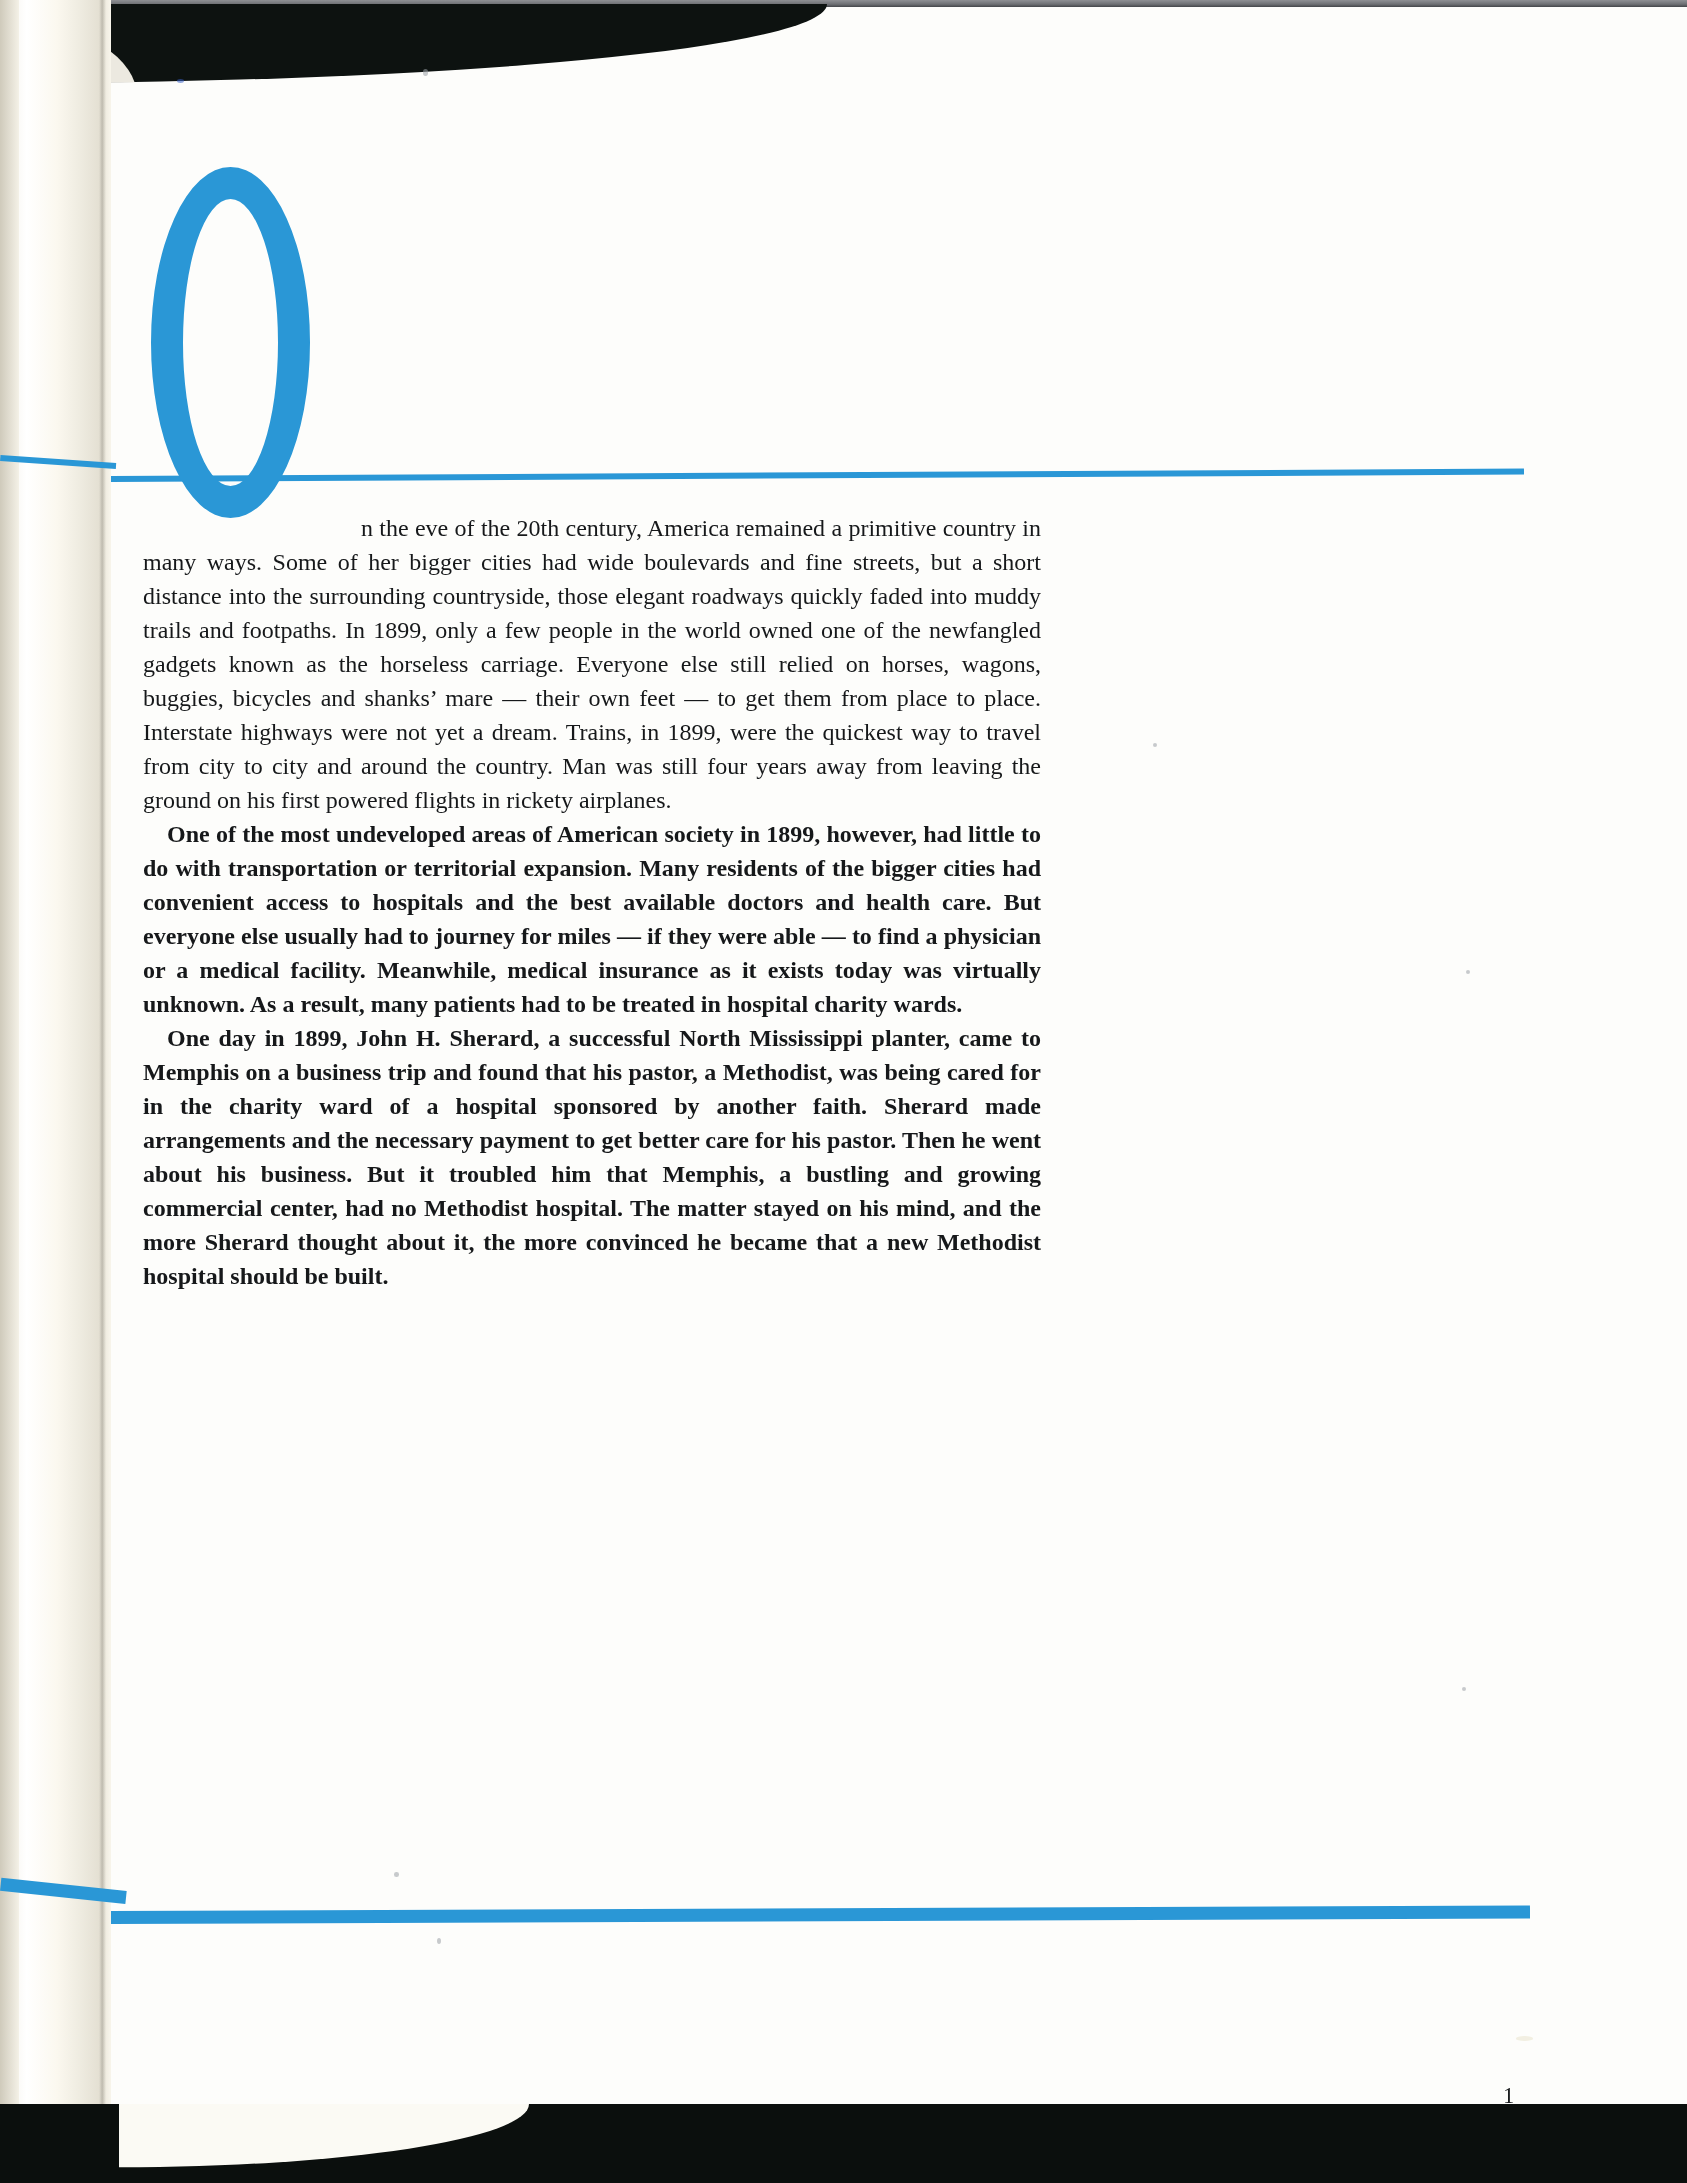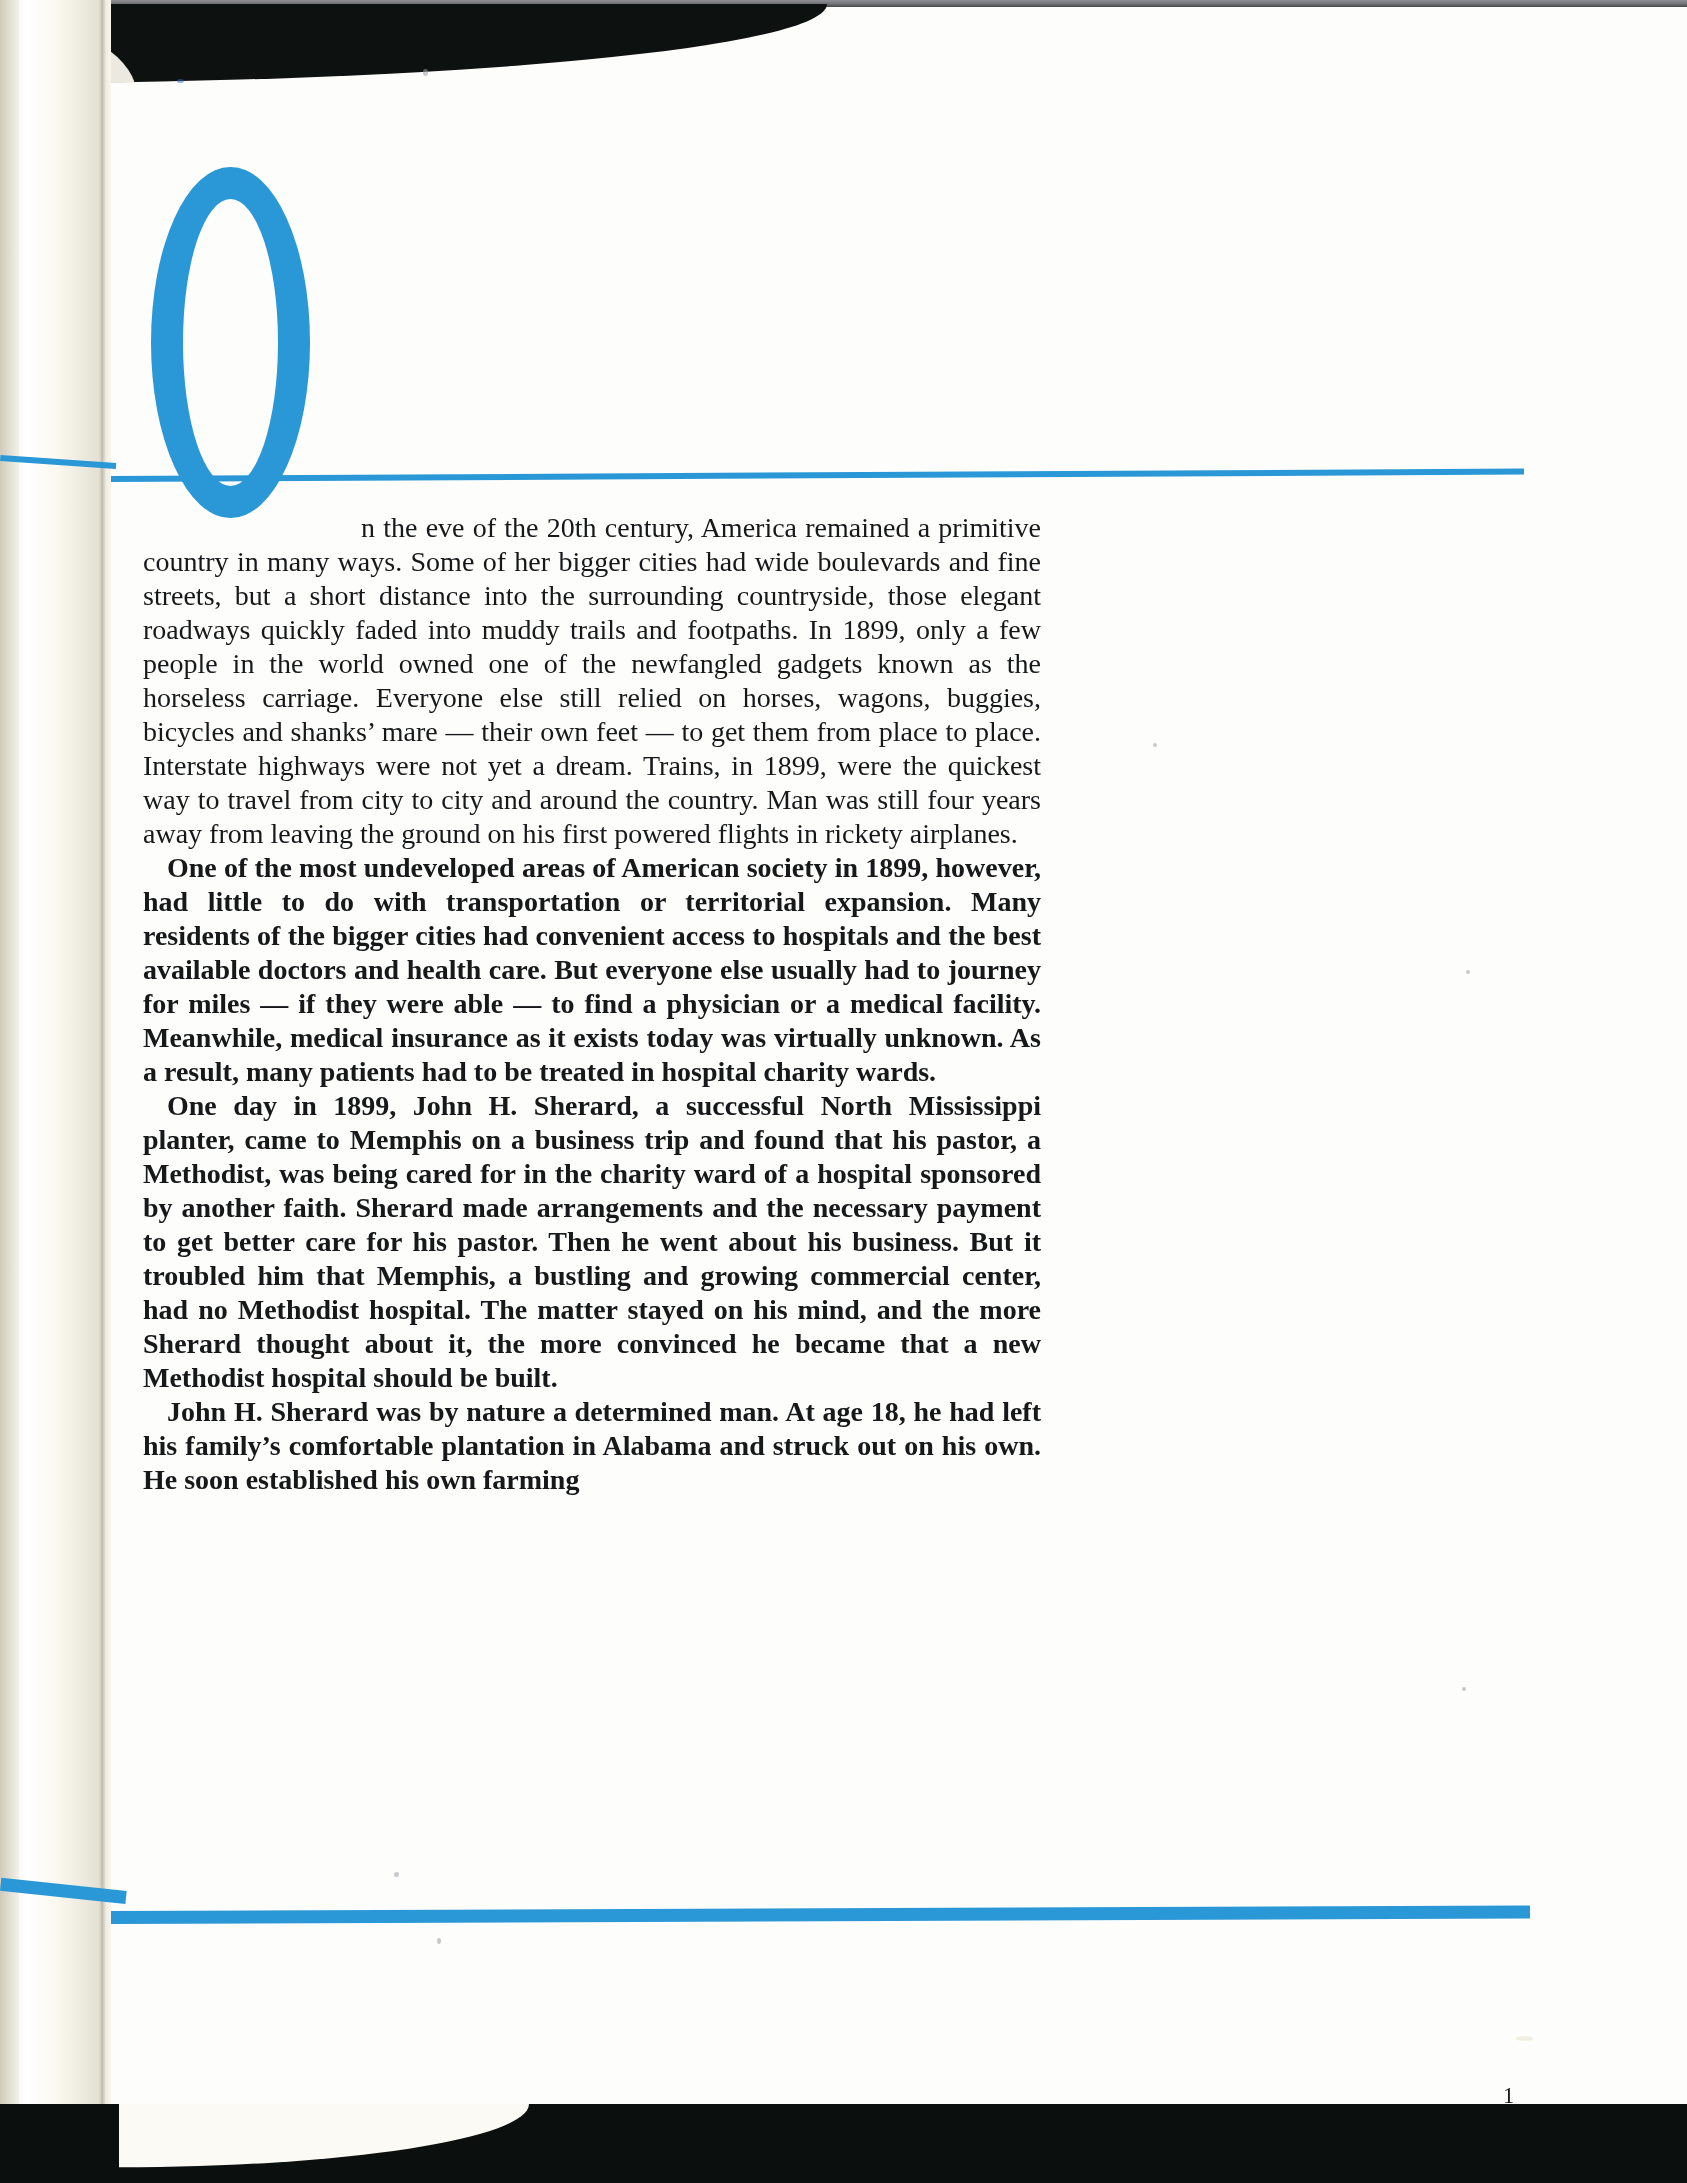--- a/index.html
+++ b/index.html
@@ -149,21 +149,21 @@
     z-index: 3;
   }
 
   
   .column {
     position: absolute;
     left: 143px;
     top: 511px;
     width: 898px;
     color: #16181a;
-    font-size: 28px;
+    font-size: 24px;
     line-height: 34px;
     text-align: justify;
     text-justify: inter-word;
     -webkit-hyphens: none;
     hyphens: none;
     z-index: 2;
   }
 
   .column p {
     margin: 0;
@@ -214,21 +214,20 @@
   <div class="rule rule-top"></div>
 
   <div class="dropcap"></div>
 
   <div class="column">
     <p>
       <span class="lead-indent"></span><span>n the eve of the 20th century, America remained a primitive country in many ways. Some of her bigger cities had wide boulevards and fine streets, but a short distance into the surrounding countryside, those elegant roadways quickly faded into muddy trails and footpaths. In 1899, only a few people in the world owned one of the newfangled gadgets known as the horseless carriage. Everyone else still relied on horses, wagons, buggies, bicycles and shanks’ mare — their own feet — to get them from place to place. Interstate highways were not yet a dream. Trains, in 1899, were the quickest way to travel from city to city and around the country. Man was still four years away from leaving the ground on his first powered flights in rickety airplanes.</span>
     </p>
     <p class="indent">One of the most undeveloped areas of American society in 1899, however, had little to do with transportation or territorial expansion. Many residents of the bigger cities had convenient access to hospitals and the best available doctors and health care. But everyone else usually had to journey for miles — if they were able — to find a physician or a medical facility. Meanwhile, medical insurance as it exists today was virtually unknown. As a result, many patients had to be treated in hospital charity wards.</p>
     <p class="indent">One day in 1899, John H. Sherard, a successful North Mississippi planter, came to Memphis on a business trip and found that his pastor, a Methodist, was being cared for in the charity ward of a hospital sponsored by another faith. Sherard made arrangements and the necessary payment to get better care for his pastor. Then he went about his business. But it troubled him that Memphis, a bustling and growing commercial center, had no Methodist hospital. The matter stayed on his mind, and the more Sherard thought about it, the more convinced he became that a new Methodist hospital should be built.</p>
-    <p class="indent">John H. Sherard was by nature a determined man. At age 18, he had left his family’s comfortable plantation in Alabama and struck out on his own. He soon established his own farming</p>
   </div>
 
   <div class="rule-bottom-tail"></div>
   <div class="rule rule-bottom"></div>
 
   <div class="folio">1</div>
 
   <div class="speck" style="left:177px;  top:79px;  width:7.3px; height:4px;  background:#3a63c8;"></div>
   <div class="speck" style="left:423px;  top:69px;  width:4.6px;  height:6.6px;"></div>
   <div class="speck" style="left:1153px; top:743px; width:4px;  height:4px;"></div>

